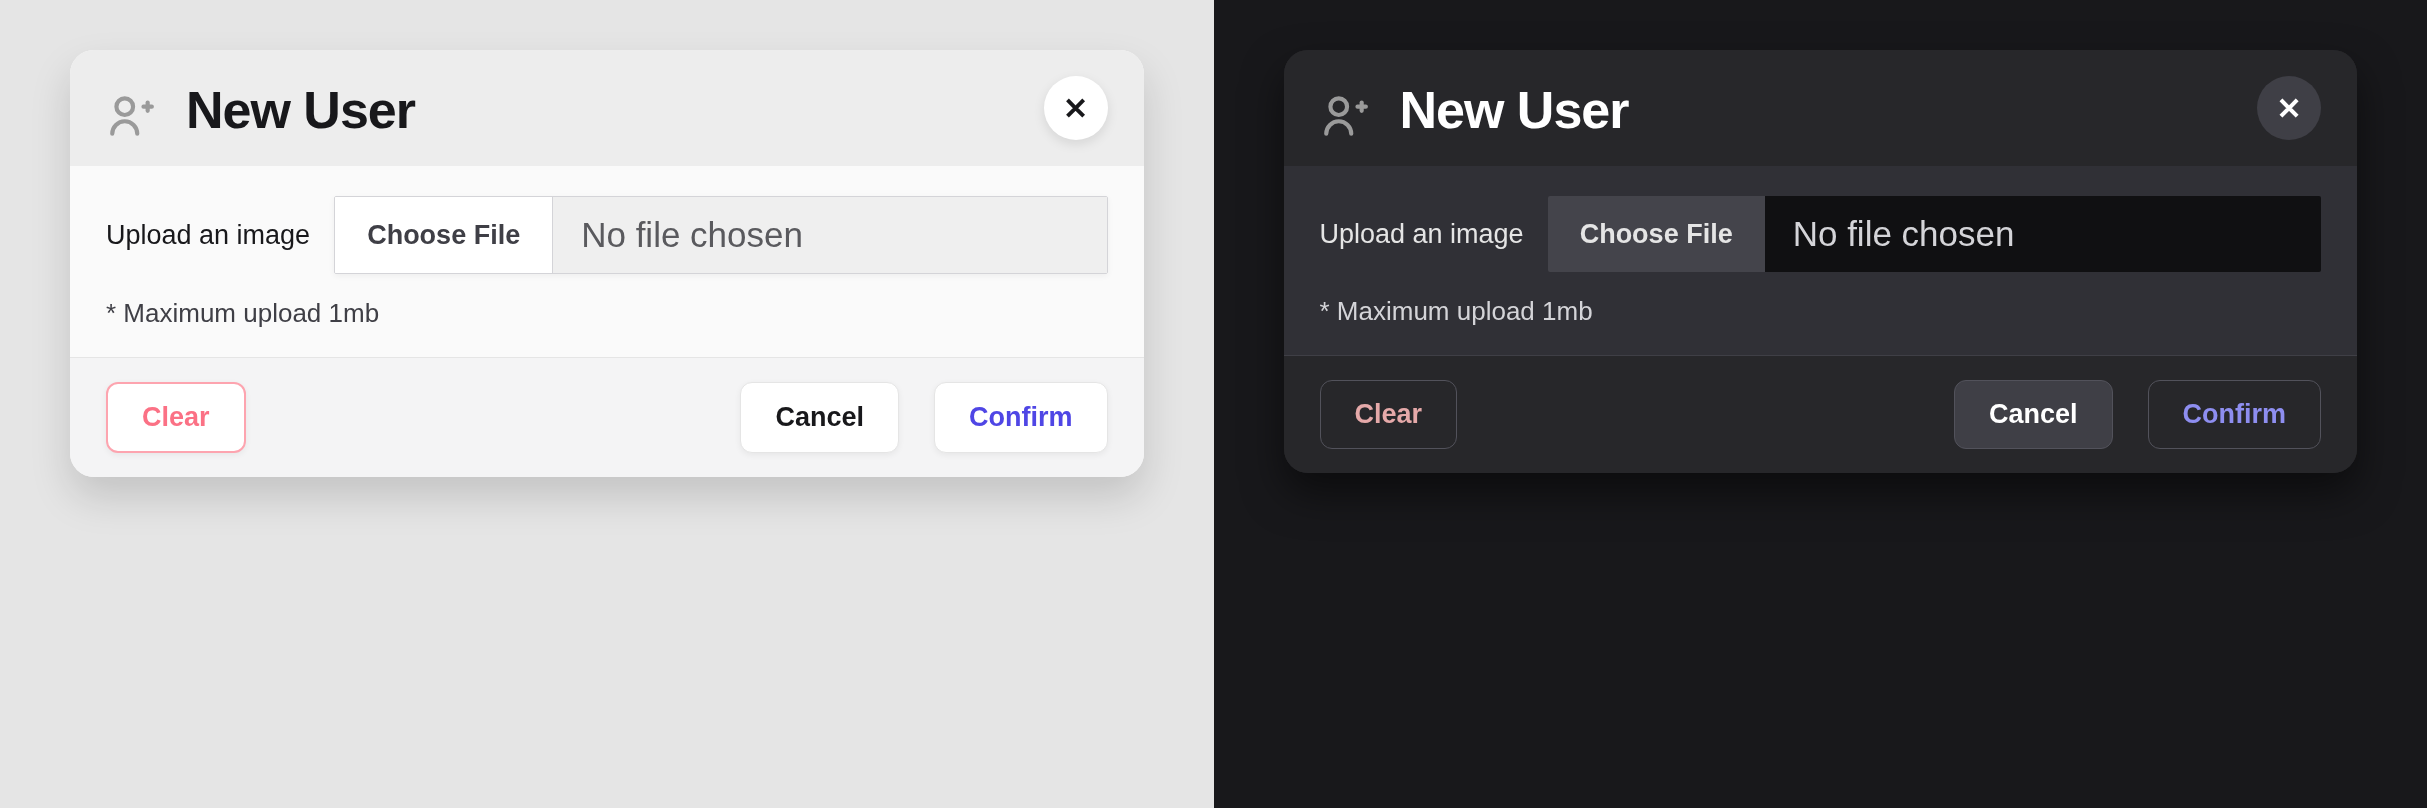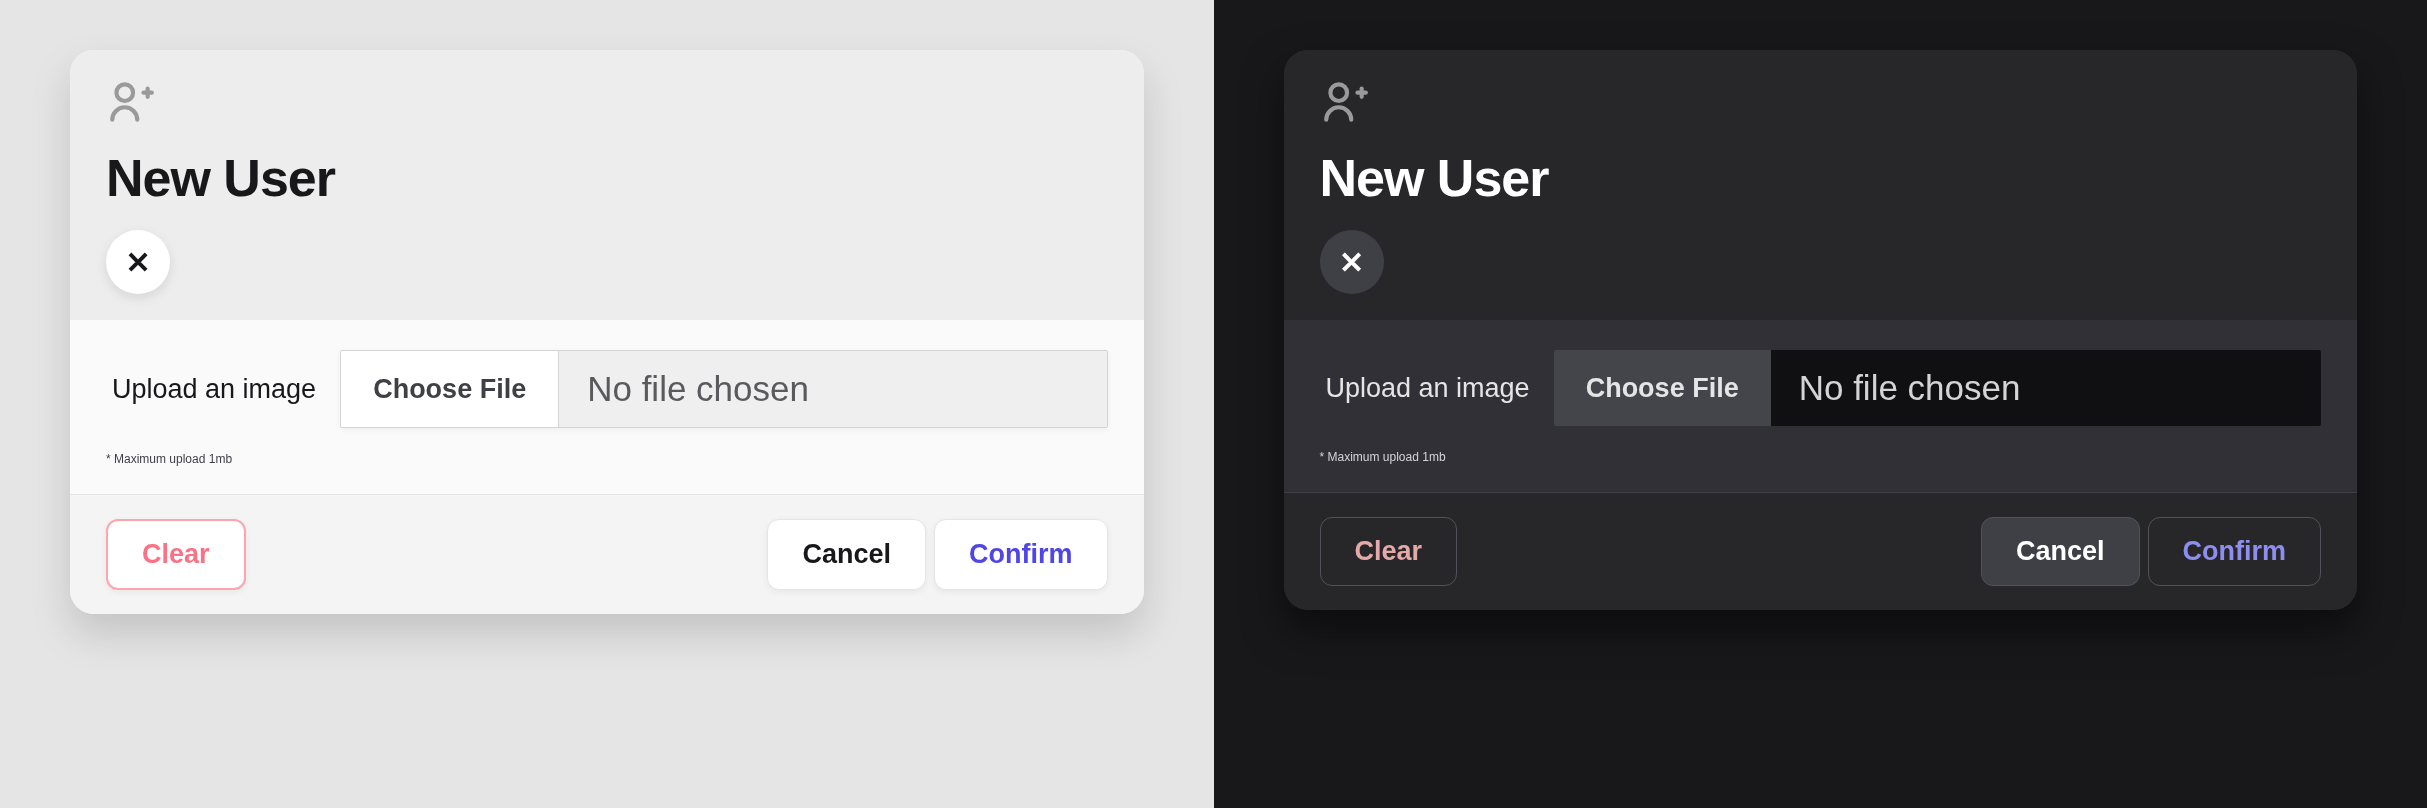--- a/index.html
+++ b/index.html
@@ -31,24 +31,23 @@
     }
     .light .card {
       background: #fafafa;
     }
     .dark .card {
       background: #27272a;
       box-shadow: 0 20px 40px rgba(0,0,0,0.5);
     }
     .card-header {
       display: flex;
-      align-items: flex-start;
+      align-items: flex-end;
       padding: 26px 36px;
-      gap: 22px;
-      flex-direction: column;
+      gap: 30px;
     }
     .light .card-header {
       background: #ededed;
     }
     .dark .card-header {
       background: #27272a;
     }
     .user-icon {
       width: 50px;
       height: 50px;
@@ -87,21 +86,20 @@
     }
     .card-body {
       padding: 30px 36px 28px 36px;
     }
     .light .card-body { background: #fafafa; }
     .dark .card-body { background: #303036; }
     .upload-row {
       display: flex;
       align-items: center;
       gap: 24px;
-      margin-left: 6px;
     }
     .upload-label {
       font-size: 27px;
       font-weight: 400;
     }
     .light .upload-label { color: #18181b; }
     .dark .upload-label { color: #e5e5e5; }
     .file-input {
       display: flex;
       border-radius: 2px;
@@ -141,28 +139,28 @@
     .light .file-status {
       background: #efefef;
       color: #5a5a5e;
     }
     .dark .file-status {
       background: #101012;
       color: #d4d4d8;
     }
     .hint {
       margin-top: 24px;
-      font-size: 12px;
+      font-size: 26px;
     }
     .light .hint { color: #3f3f46; }
     .dark .hint { color: #d4d4d8; }
     .card-footer {
       display: flex;
       padding: 24px 36px;
-      gap: 8px;
+      gap: 35px;
     }
     .light .card-footer {
       background: #f4f4f5;
       border-top: 1px solid #e5e5e5;
     }
     .dark .card-footer {
       background: #27272a;
       border-top: 1px solid #3f3f46;
     }
     .btn {

